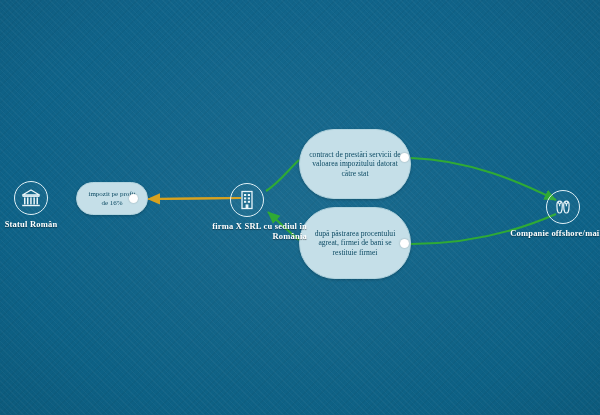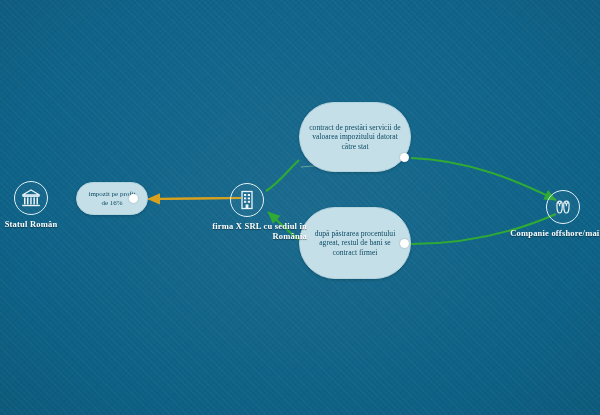--- a/index.html
+++ b/index.html
@@ -75,21 +75,21 @@
     left: 76px;
     top: 182px;
     width: 72px;
     height: 33px;
     border-radius: 17px;
     font-size: 7px;
     line-height: 8.6px;
   }
   .bub-top {
     left: 299px;
-    top: 102px;
+    top: 129px;
     width: 112px;
     height: 70px;
     border-radius: 35px;
     font-size: 7.6px;
     line-height: 9.4px;
   }
   .bub-bottom {
     left: 299px;
     top: 207px;
     width: 112px;
@@ -145,21 +145,21 @@
     <span>impozit pe profit de 16%</span>
   </div>
   <div class="dot" style="left:129px; top:194px;"></div>
 
   <div class="bubble bub-top">
     <span>contract de prestări servicii de valoarea impozitului datorat către stat</span>
   </div>
   <div class="dot" style="left:400px; top:153px;"></div>
 
   <div class="bubble bub-bottom">
-    <span>după păstrarea procentului agreat, restul de bani se contract firmei</span>
+    <span>după păstrarea procentului agreat, firmei de bani se restituie firmei</span>
   </div>
   <div class="dot" style="left:400px; top:239px;"></div>
 
   <div class="node n-stat">
     <div class="node-ico">
       <svg width="24" height="24" viewBox="0 0 24 24">
         <path d="M3.5 9 L12 4 L20.5 9 Z" fill="none" stroke="#eaf6fa" stroke-width="1.3" stroke-linejoin="round"></path>
         <rect x="3.5" y="9.6" width="17" height="1.3" fill="#eaf6fa"></rect>
         <rect x="5" y="11.4" width="1.5" height="7" fill="#eaf6fa"></rect>
         <rect x="8" y="11.4" width="1.5" height="7" fill="#eaf6fa"></rect>

